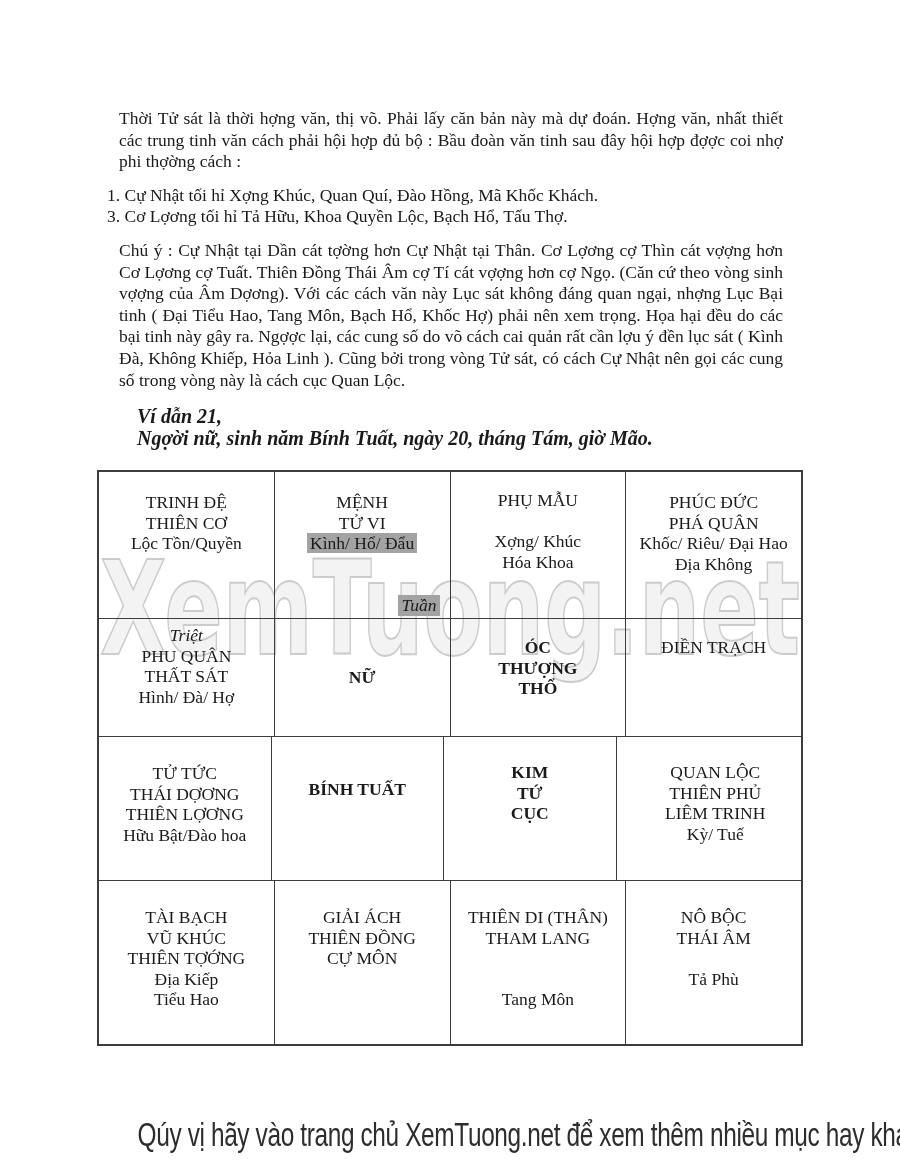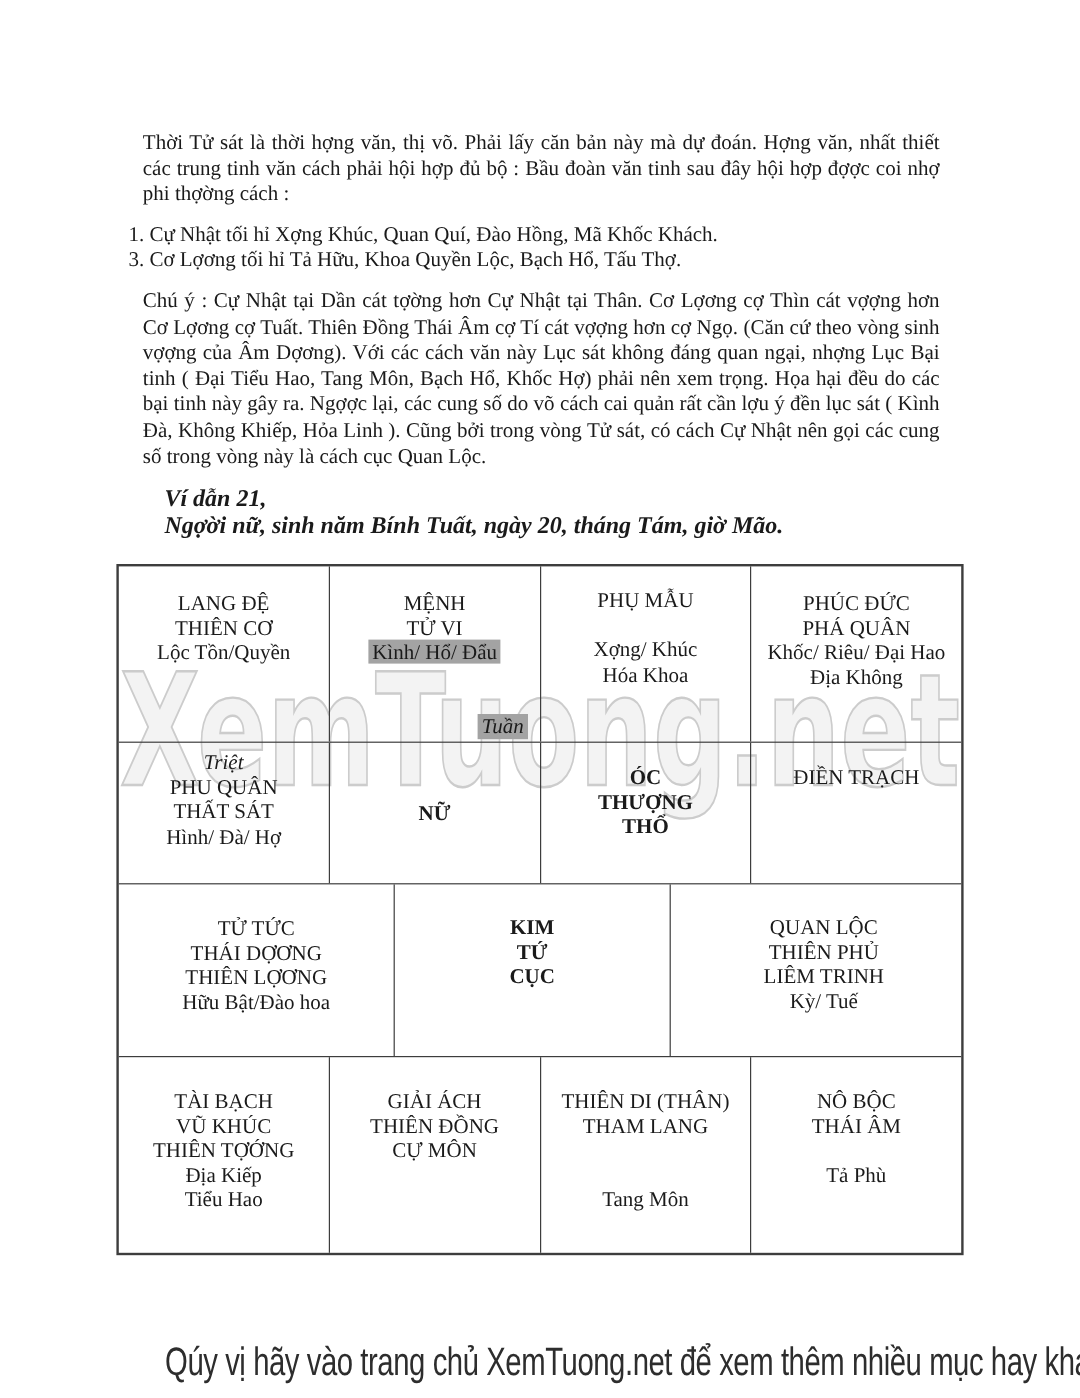--- a/index.html
+++ b/index.html
@@ -101,21 +101,21 @@
     <div>Ngợời nữ, sinh năm Bính Tuất, ngày 20, tháng Tám, giờ Mão.</div>
   </div>
 
   <div class="table-wrap">
     <svg class="watermark" viewBox="0 0 706 195">
       <text x="353" y="142" text-anchor="middle" font-size="130" textLength="700" lengthAdjust="spacingAndGlyphs" fill="#f3f3f3" stroke="#cccccc" stroke-width="2">XemTuong.net</text>
     </svg>
     <div class="tgrid">
         <div class="trow" style="height: 146px;">
           <div class="tcell" style="padding-top: 20px;">
-            <div class="tline"><span>LANG ĐỆ</span></div>
+            <div class="tline"><span>TRINH ĐỆ</span></div>
             <div class="tline"><span>THIÊN CƠ</span></div>
             <div class="tline"><span>Lộc Tồn/Quyền</span></div>
           </div>
           <div class="tcell" style="padding-top: 20px;">
             <div class="tline"><span>MỆNH</span></div>
             <div class="tline"><span>TỬ VI</span></div>
             <div class="tline"><span class="hl">Kình/ Hổ/ Đẩu</span></div>
             <div class="corner hl">Tuần</div>
           </div>
           <div class="tcell" style="padding-top: 18px;">
@@ -150,20 +150,23 @@
             <div class="tline"><span>ĐIỀN TRẠCH</span></div>
           </div>
         </div>
         <div class="trow" style="height: 144px;">
           <div class="tcell" style="padding-top: 26px;">
             <div class="tline"><span>TỬ TỨC</span></div>
             <div class="tline"><span>THÁI DỢƠNG</span></div>
             <div class="tline"><span>THIÊN LỢƠNG</span></div>
             <div class="tline"><span>Hữu Bật/Đào hoa</span></div>
           </div>
+          <div class="tcell" style="padding-top: 42px;">
+            <div class="tline s-b"><span>BÍNH TUẤT</span></div>
+          </div>
           <div class="tcell" style="padding-top: 25px;">
             <div class="tline s-b"><span>KIM</span></div>
             <div class="tline s-b"><span>TỨ</span></div>
             <div class="tline s-b"><span>CỤC</span></div>
           </div>
           <div class="tcell" style="padding-top: 25px; padding-left: 13px;">
             <div class="tline"><span>QUAN LỘC</span></div>
             <div class="tline"><span>THIÊN PHỦ</span></div>
             <div class="tline"><span>LIÊM TRINH</span></div>
             <div class="tline"><span>Kỳ/ Tuế</span></div>

